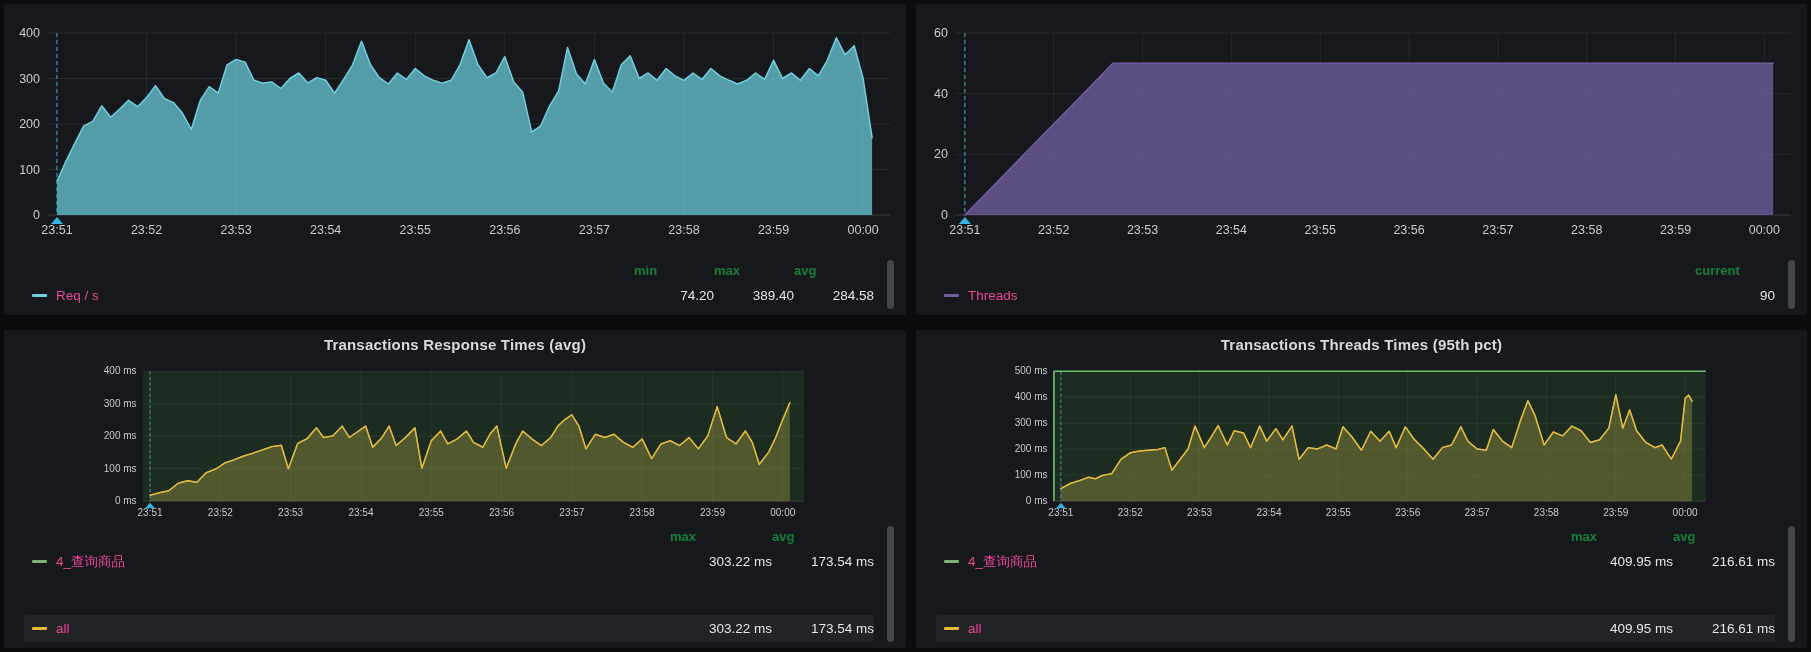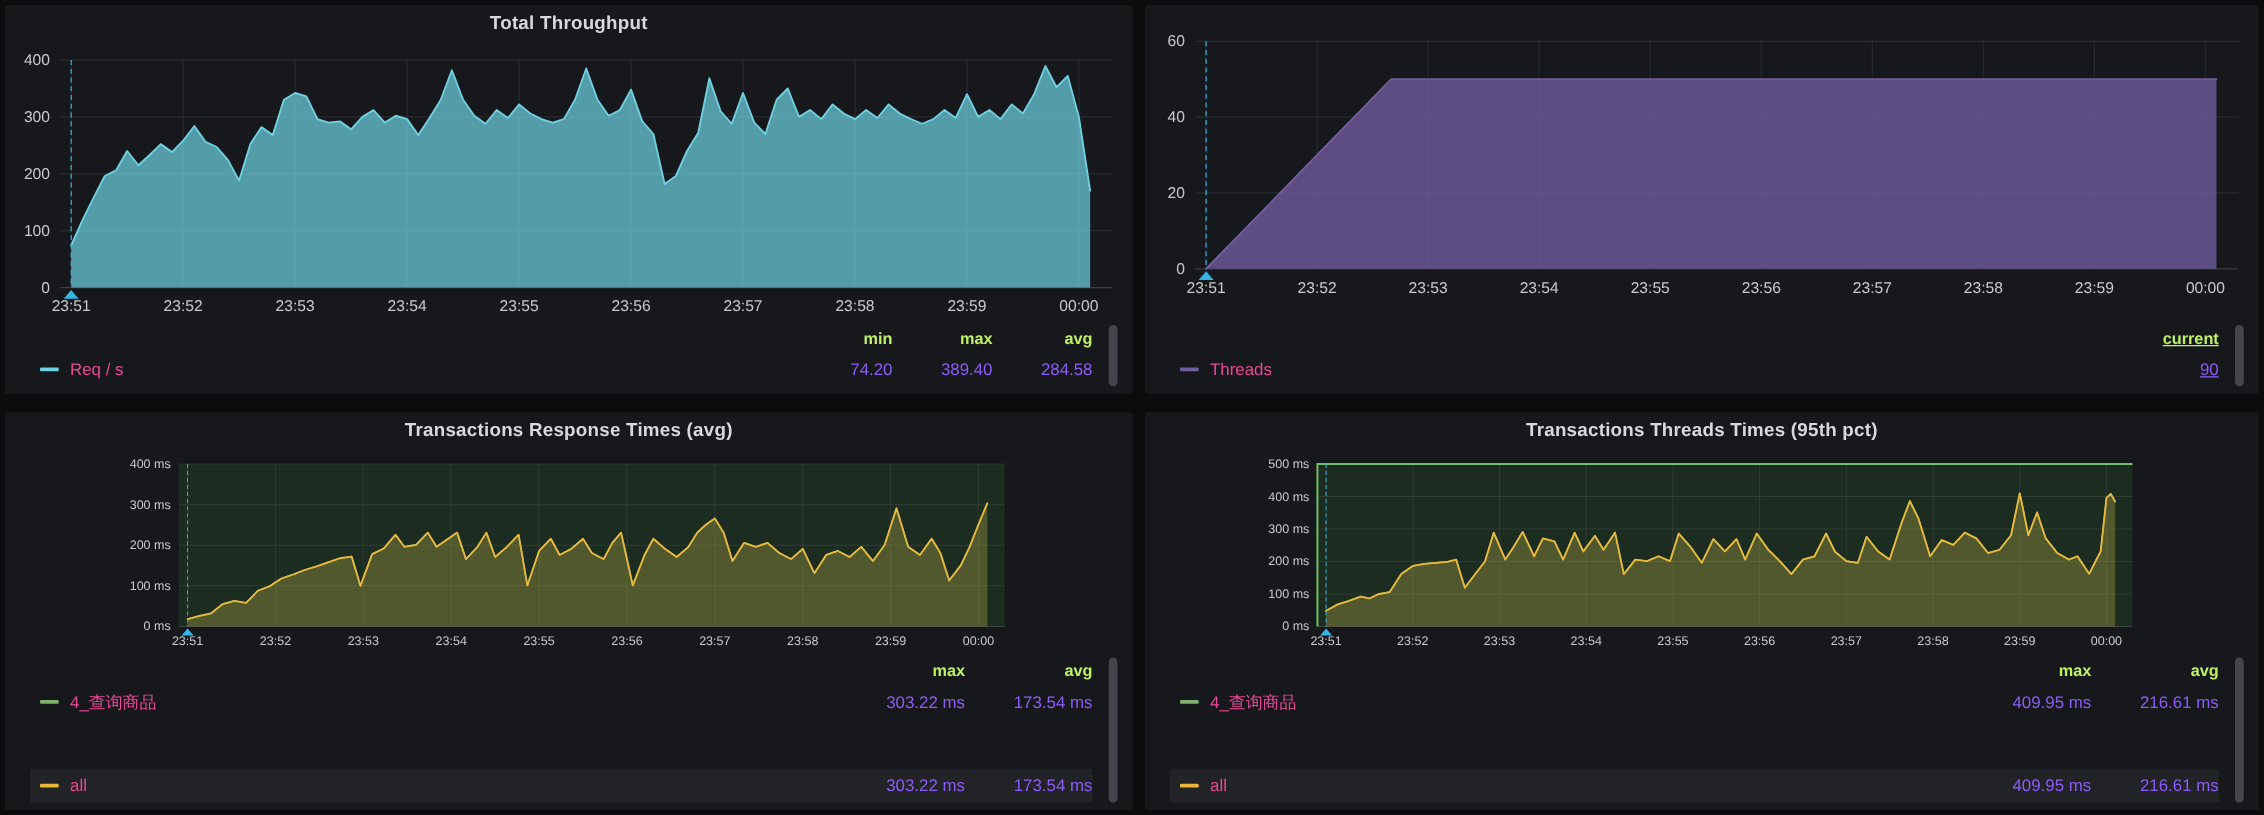--- a/index.html
+++ b/index.html
@@ -11,39 +11,38 @@
         column-gap:10px;row-gap:15px;}
   .panel{background:#17181c;border-radius:2px;display:flex;flex-direction:column;
          box-sizing:border-box;padding:0 6px 2px 6px;min-width:0;min-height:0;}
   .panel-title{height:30px;line-height:30px;text-align:center;color:#d8d9da;
                font-size:15px;font-weight:700;letter-spacing:.2px;flex:0 0 auto;cursor:pointer;}
   svg.chart{flex:1 1 auto;width:100%;min-height:0;display:block;}
   .tick{fill:#c9cacc;font-size:12.5px;font-family:"Liberation Sans","DejaVu Sans",sans-serif;}
   
   .legend{position:relative;flex:0 0 auto;padding:2px 26px 4px 14px;}
   .lhead{display:flex;justify-content:flex-end;height:24px;align-items:center;}
-  .lcol{font-size:13px;font-weight:700;color:#bef264;text-align:right;cursor:pointer;}
+  .lcol{font-size:13px;font-weight:700;color:#15803d;cursor:pointer;}
   .lrow{display:flex;align-items:center;height:27px;border-radius:2px;}
   .lrow.striped{background:rgba(255,255,255,0.05);margin-top:40px;}
   .ldash{display:inline-block;width:15px;height:3px;border-radius:1px;margin:0 9px 0 8px;flex:0 0 auto;}
   .llabel{flex:1 1 auto;font-size:13.5px;color:#ec4899;cursor:pointer;white-space:nowrap;overflow:hidden;}
-  .lval{font-size:13.5px;color:#8b5cf6;text-align:right;white-space:nowrap;}
+  .lval{font-size:13.5px;color:#e5e5e5;text-align:right;white-space:nowrap;}
   .cols-3 .lcol,.cols-3 .lval{width:80px;}
-  .cols-1 .lcol,.cols-1 .lval{width:80px;text-decoration:underline;}
+  .cols-1 .lcol,.cols-1 .lval{width:80px;}
   .cols-2 .lcol,.cols-2 .lval{width:102px;}
   .lscroll{position:absolute;right:6px;top:4px;bottom:4px;width:7px;border-radius:4px;
            background:#43464d;cursor:pointer;}
 </style>
 </head>
 <body>
 
 <div class="grid">
 
   <div class="panel">
-    <div class="panel-title">Total Throughput</div>
     <svg class="chart" viewBox="0 0 890 222">
         <line x1="46.95744680851064" y1="14" x2="46.95744680851064" y2="196" stroke="rgba(255,255,255,0.07)" stroke-width="1"></line>
         <text x="46.95744680851064" y="215" text-anchor="middle" class="tick">23:51</text>
         <line x1="136.53191489361703" y1="14" x2="136.53191489361703" y2="196" stroke="rgba(255,255,255,0.07)" stroke-width="1"></line>
         <text x="136.53191489361703" y="215" text-anchor="middle" class="tick">23:52</text>
         <line x1="226.1063829787234" y1="14" x2="226.1063829787234" y2="196" stroke="rgba(255,255,255,0.07)" stroke-width="1"></line>
         <text x="226.1063829787234" y="215" text-anchor="middle" class="tick">23:53</text>
         <line x1="315.6808510638298" y1="14" x2="315.6808510638298" y2="196" stroke="rgba(255,255,255,0.07)" stroke-width="1"></line>
         <text x="315.6808510638298" y="215" text-anchor="middle" class="tick">23:54</text>
         <line x1="405.25531914893617" y1="14" x2="405.25531914893617" y2="196" stroke="rgba(255,255,255,0.07)" stroke-width="1"></line>

